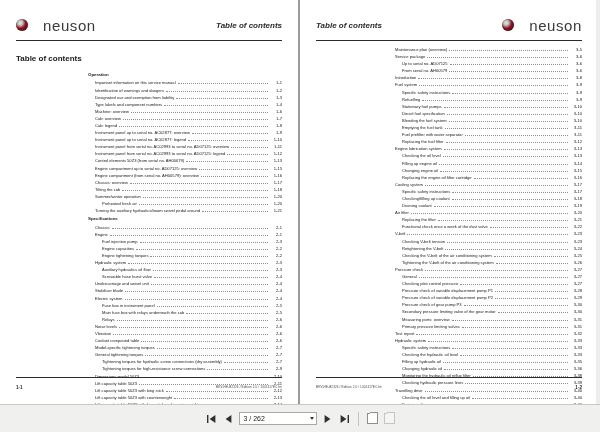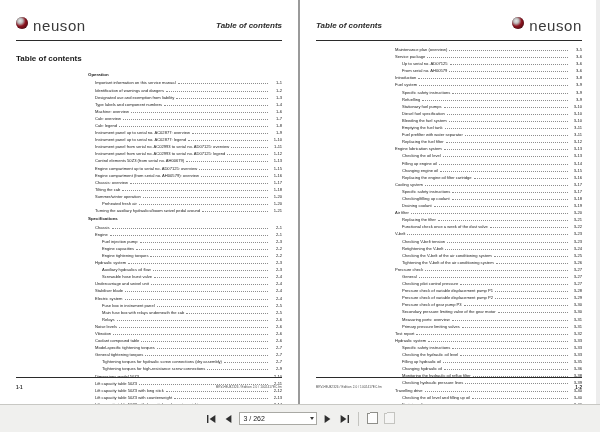--- a/index.html
+++ b/index.html
@@ -34,21 +34,21 @@
   .pg-header {
     position: relative;
     height: 30px;
     margin: 10px 16px 0 16px;
     border-bottom: 1.1px solid #2b2b2b;
     display: flex;
     align-items: center;
   }
   .pg-header.rtl { flex-direction: row-reverse; }
   .logo-block {
-    display: flex; gap: 5px;
+    display: flex; align-items: center; gap: 15px;
   }
   .logo-mark {
     width: 12px; height: 12px; border-radius: 50%;
     background:
       radial-gradient(circle at 35% 32%, #e8e8e8 0%, #bdbdbd 22%, #8c1420 48%, #5d0d16 78%, #3a0a10 100%);
     box-shadow: inset 0 0 1px rgba(0,0,0,.6);
     flex: none;
   }
   .logo-word {
     font-size: 15px;

